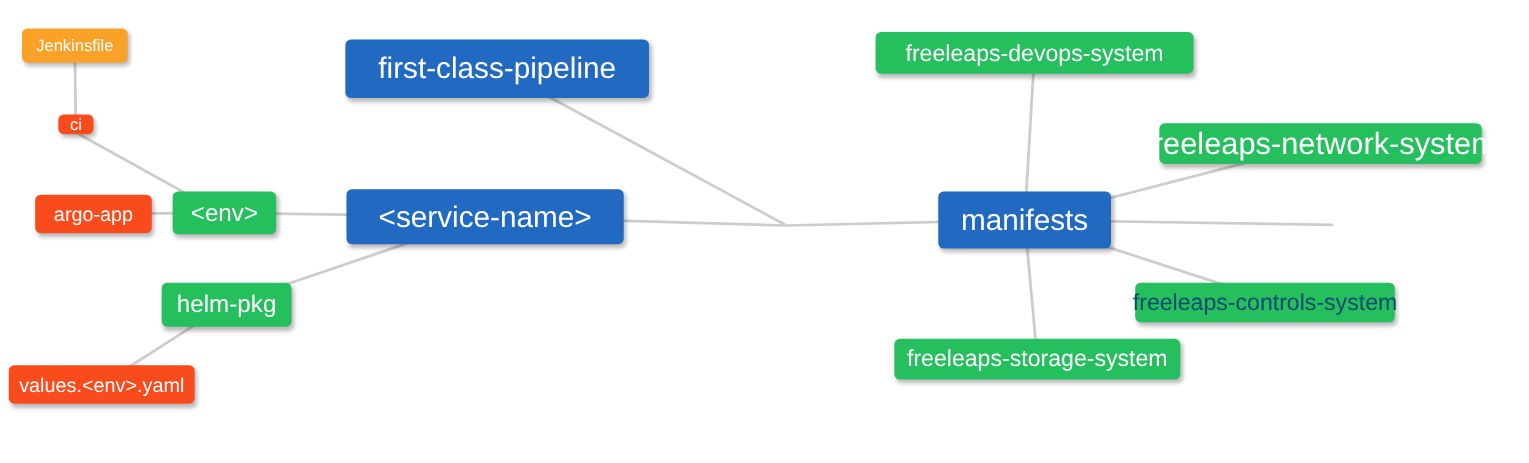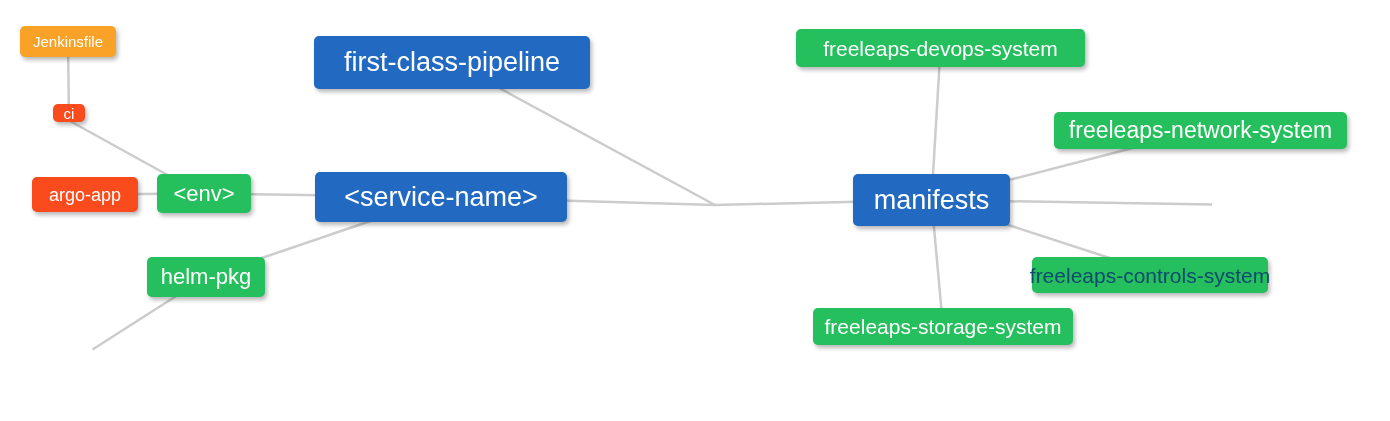--- a/index.html
+++ b/index.html
@@ -67,33 +67,36 @@
     </div>
     <div class="node" style="left: 32px; top: 177px; width: 106px; height: 35px; background: rgb(249, 75, 28); font-size: 18px; color: rgb(255, 255, 255);">
       <span>argo-app</span>
     </div>
     <div class="node" style="left: 157px; top: 174px; width: 94px; height: 39px; background: rgb(37, 191, 93); font-size: 22px; color: rgb(255, 255, 255);">
       <span>&lt;env&gt;</span>
     </div>
     <div class="node" style="left: 147px; top: 257px; width: 118px; height: 40px; background: rgb(37, 191, 93); font-size: 22px; color: rgb(255, 255, 255);">
       <span>helm-pkg</span>
     </div>
+    <div class="node" style="left: 8px; top: 332px; width: 169px; height: 35px; background: rgb(249, 75, 28); font-size: 18px; color: rgb(255, 255, 255);">
+      <span>values.&lt;env&gt;.yaml</span>
+    </div>
     <div class="node" style="left: 314px; top: 36px; width: 276px; height: 53px; background: rgb(33, 105, 193); font-size: 27px; color: rgb(255, 255, 255);">
       <span>first-class-pipeline</span>
     </div>
     <div class="node" style="left: 315px; top: 172px; width: 252px; height: 50px; background: rgb(33, 105, 193); font-size: 27px; color: rgb(255, 255, 255);">
       <span>&lt;service-name&gt;</span>
     </div>
     <div class="node" style="left: 853px; top: 174px; width: 157px; height: 52px; background: rgb(33, 105, 193); font-size: 27px; color: rgb(255, 255, 255);">
       <span>manifests</span>
     </div>
     <div class="node" style="left: 796px; top: 29px; width: 289px; height: 38px; background: rgb(37, 191, 93); font-size: 21px; color: rgb(255, 255, 255);">
       <span>freeleaps-devops-system</span>
     </div>
-    <div class="node" style="left: 1054px; top: 112px; width: 293px; height: 37px; background: rgb(37, 191, 93); font-size: 23px; color: rgb(255, 255, 255);">
+    <div class="node" style="left: 1054px; top: 112px; width: 293px; height: 37px; background: rgb(37, 191, 93); font-size: 28px; color: rgb(255, 255, 255);">
       <span>freeleaps-network-system</span>
     </div>
     <div class="node" style="left: 1032px; top: 257px; width: 236px; height: 36px; background: rgb(37, 191, 93); font-size: 21px; color: #0c4a6e;">
       <span>freeleaps-controls-system</span>
     </div>
     <div class="node" style="left: 813px; top: 308px; width: 260px; height: 37px; background: rgb(37, 191, 93); font-size: 21px; color: rgb(255, 255, 255);">
       <span>freeleaps-storage-system</span>
     </div>
   </div>
 

